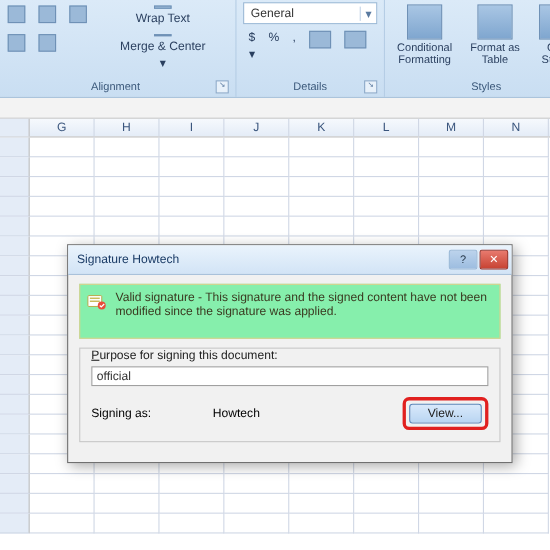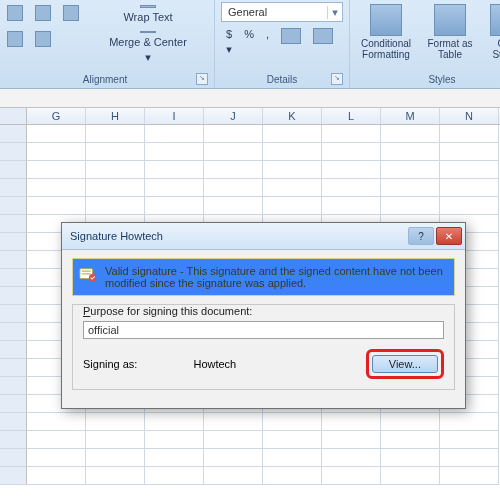--- a/index.html
+++ b/index.html
@@ -171,23 +171,23 @@
     color: #fff;
     font-size: 10px;
     display: flex; align-items:center; justify-content:center;
     border-radius: 2px;
     border: 1px solid #888;
   }
   .winbtn.help { background: linear-gradient(#bcd3ec,#9dbde0); color:#234; border-color:#9ab8d6;}
   .winbtn.close { background: linear-gradient(#e87a6e,#c74333); border-color:#9a3328;}
   .dlg-body { padding: 8px 10px 10px 10px; }
   .infobar {
-    background: #3b82f6;
+    background: #86efac;
     border: 1px solid #d7d28e;
-    padding: 6px 6px 6px 6px;
+    padding: 6px 6px 18px 6px;
     display: flex;
     gap: 8px;
     color: #3a3a20;
     margin-bottom: 8px;
   }
   .infobar .icon {
     width: 18px;
     height: 18px;
     flex-shrink: 0;
     margin-top: 1px;

